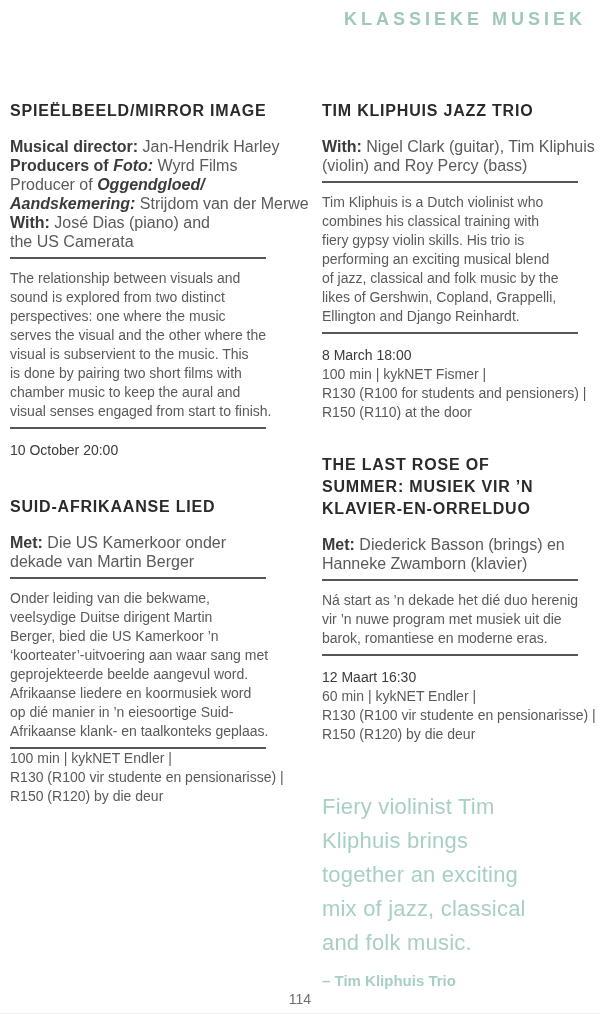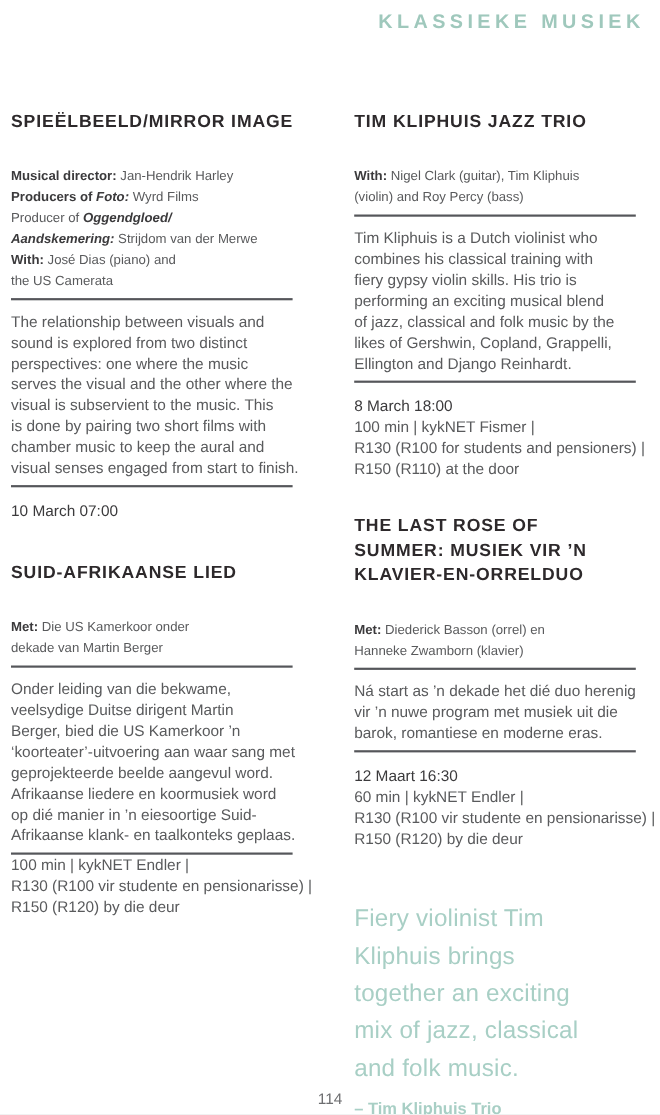--- a/index.html
+++ b/index.html
@@ -12,21 +12,21 @@
     font-size:18px;font-weight:600;letter-spacing:4px;
     color:var(--accent);white-space:pre;
   }
   .col{position:absolute;top:100px;width:292px;}
   .col-left{left:10px;}
   .col-right{left:322px;}
   .evt-title{
     margin:0;font-size:16px;font-weight:bold;line-height:22px;
     letter-spacing:0.8px;color:var(--heading);white-space:pre;
   }
-  .credits{margin-top:29px;font-size:12px;line-height:19px;color:var(--body);}
+  .credits{margin-top:15px;font-size:16px;line-height:19px;color:var(--body);}
   .credits div{white-space:pre;}
   .credits .b{font-weight:bold;color:var(--label);}
   .credits .i{font-style:italic;}
   .rule{border:none;border-top:2px solid var(--rule);width:256px;margin:6px 0 0 0;}
   .desc{margin:10px 0 0 0;font-size:14px;line-height:19px;color:var(--body);white-space:pre;}
   .evt-date{margin:12px 0 0 0;font-size:14px;line-height:19px;font-weight:normal;color:var(--label);white-space:pre;}
   .evt-details{margin:0;font-size:14px;line-height:19px;color:var(--body);white-space:pre;}
   .sec2-left{margin-top:36px;}
   .sec2-right{margin-top:32px;}
   .pull-quote{
@@ -66,21 +66,21 @@
     <hr class="rule">
     <p class="desc">The relationship between visuals and
 sound is explored from two distinct
 perspectives: one where the music
 serves the visual and the other where the
 visual is subservient to the music. This
 is done by pairing two short films with
 chamber music to keep the aural and
 visual senses engaged from start to finish.</p>
     <hr class="rule">
-    <p class="evt-date">10 March 07:00</p>
+    <p class="evt-date">10 October 20:00</p>
   </section>
 
   <section class="sec2-left">
     <h2 class="evt-title">SUID-AFRIKAANSE LIED</h2>
     <div class="credits">
         <div><span class="b">Met: </span><span>Die US Kamerkoor onder</span></div>
         <div><span>dekade van Martin Berger</span></div>
       </div>
     <hr class="rule">
     <p class="desc">Onder leiding van die bekwame,
@@ -120,21 +120,21 @@
     <p class="evt-details">100 min | kykNET Fismer |
 R130 (R100 for students and pensioners) |
 R150 (R110) at the door</p>
   </section>
 
   <section class="sec2-right">
     <h2 class="evt-title">THE LAST ROSE OF
 SUMMER: MUSIEK VIR ’N
 KLAVIER-EN-ORRELDUO</h2>
     <div class="credits">
-        <div><span class="b">Met: </span><span>Diederick Basson (orrel) en</span></div>
+        <div><span class="b">Met: </span><span>Diederick Basson (brings) en</span></div>
         <div><span>Hanneke Zwamborn (klavier)</span></div>
       </div>
     <hr class="rule">
     <p class="desc">Ná start as ’n dekade het dié duo herenig
 vir ’n nuwe program met musiek uit die
 barok, romantiese en moderne eras.</p>
     <hr class="rule">
     <p class="evt-date">12 Maart 16:30</p>
     <p class="evt-details">60 min | kykNET Endler |
 R130 (R100 vir studente en pensionarisse) |

